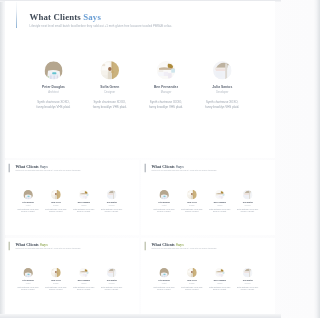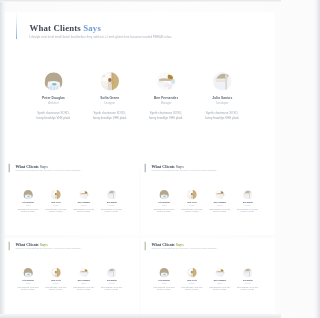--- a/index.html
+++ b/index.html
@@ -2,21 +2,21 @@
 <html><head>
 <meta charset="utf-8">
 <style>
   html,body{margin:0;padding:0;}
   body{width:281px;height:318px;background:linear-gradient(90deg,#dee1e4 0%,#f3f4f6 1.1%,#fbfbfc 2.0%,#fdfdfe 50%,#fbfbfc 98.0%,#f3f4f6 98.9%,#dee1e4 100%);font-family:"Liberation Sans",sans-serif;overflow:hidden;}
   .page{position:absolute;left:0;top:0;width:281px;height:318px;}
   .topstrip{position:absolute;left:0;top:0;width:281px;height:2px;background:linear-gradient(#e3e5e9,#f7f8f9);}
   .botstrip{position:absolute;left:0;bottom:0;width:281px;height:4px;background:linear-gradient(#f5f6f7,#e4e6ea);}
 
   
-  .hero{position:absolute;left:5px;top:12px;width:270px;height:157px;background:#ffffff;overflow:hidden;}
+  .hero{position:absolute;left:5px;top:1px;width:270px;height:157px;background:#ffffff;overflow:hidden;}
   .hero .inner{position:absolute;left:0;top:0;width:1080px;height:628px;transform:scale(.25);transform-origin:0 0;}
   .hero .accent{position:absolute;left:44px;top:4px;width:4px;height:104px;background:linear-gradient(#fbfcfd 0%,#e8eef5 35%,#b9cee3 65%,#8fb4d6 100%);}
   .hero .head{position:absolute;left:98px;top:44px;}
   .hero h1{margin:0;font-family:"Liberation Serif",serif;font-size:35.2px;font-weight:700;color:#404a57;letter-spacing:.6px;line-height:40px;white-space:nowrap;}
   .hero h1 .hl{color:#6a9ed4;}
   .hero .sub{margin:7.2px 0 0 0;font-size:11.6px;color:#a8b0ba;line-height:13.6px;white-space:nowrap;letter-spacing:.16px;}
   .hero .row{position:absolute;left:81.6px;top:239.6px;width:900.8px;display:flex;}
   .hero .cell{width:225px;text-align:center;}
   .hero .av{width:74.8px;height:74.8px;border-radius:50%;margin:0 auto;overflow:hidden;position:relative;}
   .hero .nm{font-size:13.2px;font-weight:700;color:#5d6573;margin-top:19.6px;line-height:16px;letter-spacing:.2px;}

